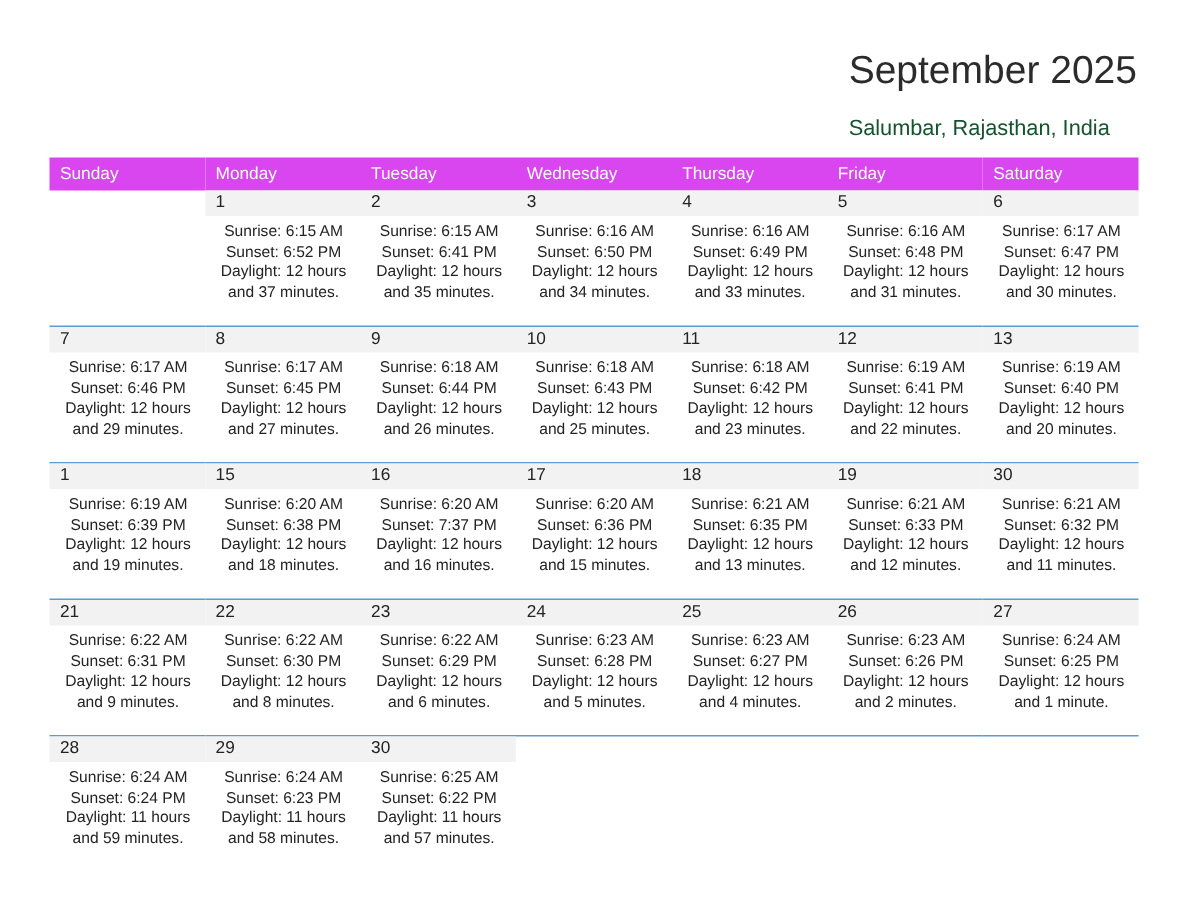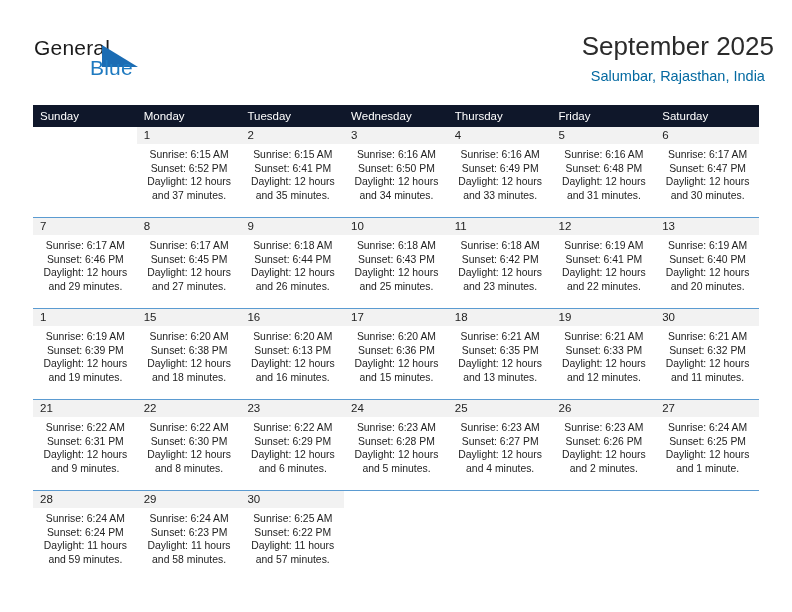--- a/index.html
+++ b/index.html
@@ -58,54 +58,54 @@
     position: absolute;
     left: 68px;
     top: 9px;
     width: 0;
     height: 0;
     border-left: 36px solid #1b6cb3;
     border-top: 22px solid transparent;
   }
   .title-block {
     position: absolute;
-    right: 18px;
+    right: 34px;
     top: 30px;
-    text-align: center;
+    text-align: left;
   }
   .cal-title {
     font-size: 26px;
     color: #2b2b2b;
     line-height: 32px;
     white-space: nowrap;
   }
   .cal-subtitle {
     font-size: 14.5px;
-    color: #0369a1;
+    color: #14532d;
     line-height: 20px;
-    margin-top: 4px;
+    margin-top: 14px;
     white-space: nowrap;
   }
 
   
   .calendar {
     position: absolute;
     left: 33px;
     top: 105px;
     width: 726px;
   }
   table.cal {
     border-collapse: collapse;
     table-layout: fixed;
     width: 726px;
   }
   table.cal col { width: 103.71px; }
 
   thead th {
-    background: #0f172a;
+    background: #d946ef;
     color: #ffffff;
     font-size: 11.5px;
     font-weight: normal;
     text-align: left;
     padding: 4px 0 5px 7px;
     height: 13px;
     border: none;
   }
 
   tbody td {
@@ -147,25 +147,20 @@
   .cell-body div { white-space: nowrap; }
   .cell.empty .daynum-band { background: transparent; }
 </style>
 </head>
 <body>
 
 <div class="page">
 
   <div class="masthead">
 
-    <div class="logo">
-      <span class="logo-general">General</span>
-      <span class="logo-tri"></span>
-      <span class="logo-blue">Blue</span>
-    </div>
 
     <div class="title-block">
       <div class="cal-title">September 2025</div>
       <div class="cal-subtitle">Salumbar, Rajasthan, India</div>
     </div>
 
   </div>
 
   <div class="calendar">
     <table class="cal">
@@ -363,21 +358,21 @@
                   <div>Daylight: 12 hours</div>
                   <div>and 18 minutes.</div>
                 </div>
               </div>
             </td>
             <td>
               <div class="cell filled">
                 <div class="daynum-band">16</div>
                 <div class="cell-body">
                   <div>Sunrise: 6:20 AM</div>
-                  <div>Sunset: 6:13 PM</div>
+                  <div>Sunset: 7:37 PM</div>
                   <div>Daylight: 12 hours</div>
                   <div>and 16 minutes.</div>
                 </div>
               </div>
             </td>
             <td>
               <div class="cell filled">
                 <div class="daynum-band">17</div>
                 <div class="cell-body">
                   <div>Sunrise: 6:20 AM</div>

